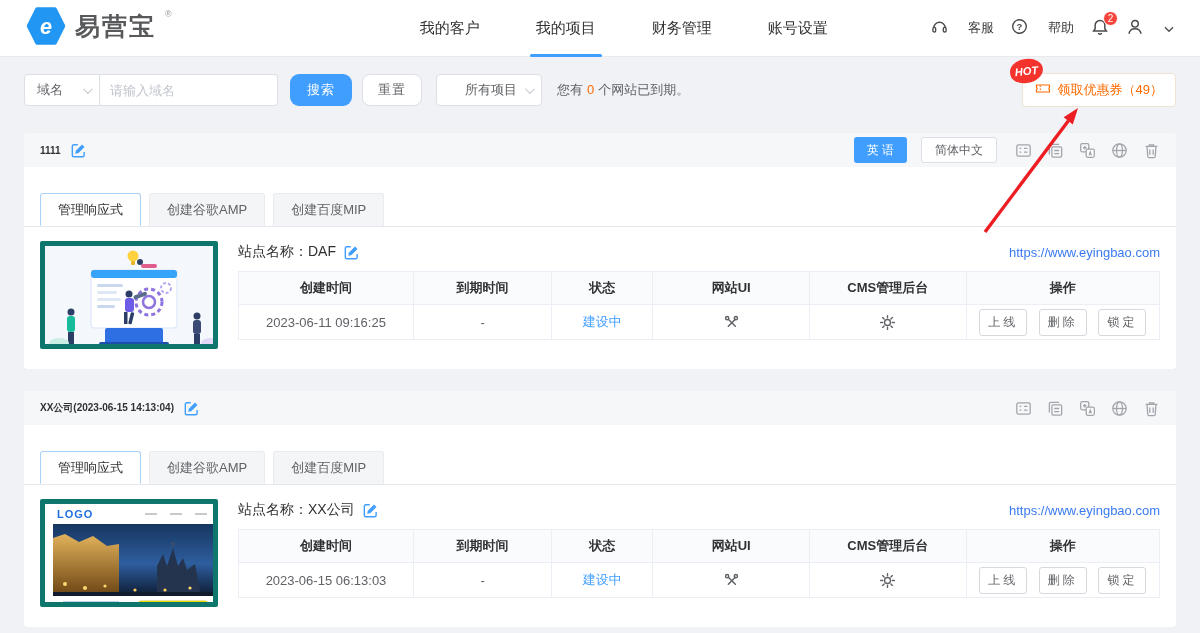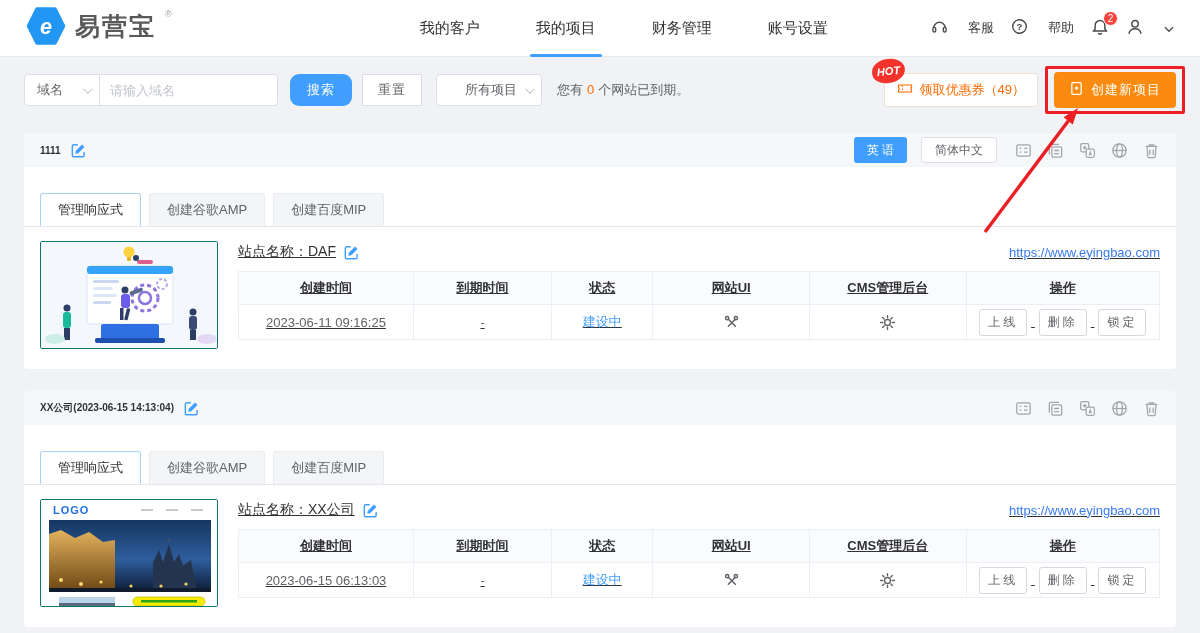--- a/index.html
+++ b/index.html
@@ -22,21 +22,21 @@
 
   
   .filterbar { display:flex; align-items:center; margin:14px 24px 0 24px; height:38px; position:relative; }
   .sel { height:32px; background:#fff; border:1px solid #dcdfe6; display:flex; align-items:center; justify-content:space-between; padding:0 9px 0 12px; font-size:13px; color:#606266; cursor:pointer; gap:8px; }
   .sel-domain { width:76px; border-radius:4px 0 0 4px; }
   .sel-project { width:106px; border-radius:4px; margin-left:14px;justify-content:flex-end; }
   .chev { width:7px; height:7px; border-right:1.4px solid #c0c4cc; border-bottom:1.4px solid #c0c4cc; transform:rotate(45deg) translateY(-2px); }
   .dom-input { height:32px; width:178px; border:1px solid #dcdfe6; border-left:none; border-radius:0 4px 4px 0; padding:0 10px; font-size:13px; color:#333; outline:none; font-family:inherit; }
   .dom-input::placeholder { color:#c0c4cc; }
   .btn-search { height:32px; padding:0 17px; margin-left:12px; background:#409eff; border:none; border-radius:9px; color:#fff; font-size:13px; cursor:pointer; letter-spacing:1px; }
-  .btn-reset { height:32px; padding:0 15px; margin-left:10px; background:#fff; border:1px solid #dcdfe6; border-radius:0; color:#606266; font-size:13px; cursor:pointer; letter-spacing:1px; }
+  .btn-reset { height:32px; padding:0 15px; margin-left:10px; background:#fff; border:1px solid #dcdfe6; border-radius:8px; color:#606266; font-size:13px; cursor:pointer; letter-spacing:1px; }
   .expired { font-size:13px; color:#606266; margin-left:15px; white-space:nowrap; }
   .expired-cnt { color:#ff6a00; margin:0 4px; }
   .filter-right { margin-left:auto; display:flex; align-items:center; gap:16px; }
   .coupon-btn { position:relative; height:34px; background:#fff; border:1px solid #f0e2d2; border-radius:4px; display:flex; align-items:center; gap:7px; padding:0 12px; color:#ff6a00; font-size:13px; cursor:pointer; }
   .hot { position:absolute; top:-15px; left:-13px; background:#f3332c; color:#fff; font-size:11px; font-weight:bold; font-style:italic; width:33px; height:24px; border-radius:52% 48% 55% 45%; display:flex; align-items:center; justify-content:center; transform:rotate(-6deg); }
   .create-wrap { position:relative; }
   .btn-create { height:36px; background:#fb8b0e; border:none; border-radius:4px; color:#fff; font-size:13px; display:flex; align-items:center; gap:7px; padding:0 15px; letter-spacing:1px; cursor:pointer; }
   .ann-rect { position:absolute; top:-6px; left:-9px; right:-9px; bottom:-6px; border:3px solid #ec1e24; border-radius:2px; pointer-events:none; z-index:40; }
 
   
@@ -47,22 +47,22 @@
   .edit-btn { display:flex; cursor:pointer; margin-left:2px; }
   .head-right { margin-left:auto; display:flex; align-items:center; gap:14px;padding-left:28px; }
   .lang-btn { height:26px; padding:0 13px; border-radius:3px; font-size:12px; display:flex; align-items:center; cursor:pointer; white-space:nowrap; }
   .lang-active { background:#409eff; color:#fff; }
   .lang-plain { background:#fff; border:1px solid #dcdfe6; color:#606266; }
   .head-icons { display:flex; gap:15px; align-items:center; margin-left:4px; }
   .hicon { display:flex; cursor:pointer; }
   .tabs { display:flex; gap:8px; padding:26px 16px 0 16px; border-bottom:1px solid #e4e7ed; }
   .tab { height:33px; display:flex; align-items:center; padding:0 17px; font-size:13px; color:#606266; background:#f4f5f7; border:1px solid #e9ebee; border-bottom:none; border-radius:3px 3px 0 0; cursor:pointer; white-space:nowrap; }
   .tab.active { background:#fff; border:1px solid #a9d2f8; border-bottom:1px solid #fff; margin-bottom:-1px; color:#303133; }
-  .card-body { display:flex; gap:20px; padding:14px 16px 20px 16px;text-decoration:underline; }
-  .thumb { width:178px; height:108px; border:1px solid #0f766e; border-radius:2px; flex-shrink:0; overflow:hidden; background:#fff; }
+  .card-body { display:flex; gap:20px; padding:14px 16px 20px 16px; }
+  .thumb { width:178px; height:108px; border:5px solid #0f766e; border-radius:2px; flex-shrink:0; overflow:hidden; background:#fff; }
   .body-right { flex:1; min-width:0; }
   .site-row { display:flex; align-items:center; margin:2px 0 10px 0; gap:6px; }
   .site-label { font-size:14px; color:#303133; }
   .site-url { margin-left:auto; font-size:13px; color:#3a7af0; cursor:pointer; }
   .ptable { width:100%; border-collapse:collapse; font-size:13px; table-layout:fixed; }
   .ptable th { background:#fafbfc; border:1px solid #ebeef5; height:33px; font-weight:bold; color:#303133; text-align:center; }
   .ptable td { border:1px solid #ebeef5; height:35px; text-align:center; color:#606266; background:#fff; }
   .status { color:#409eff; }
   .mini-btn { display:inline-block; padding:4px 8px; border:1px solid #d5d8dd; border-radius:3px; background:#fff; color:#606266; font-size:12px; margin:0 4px; letter-spacing:3px; cursor:pointer; }
   .cell-icon { display:inline-flex; vertical-align:middle; }
@@ -166,32 +166,20 @@
     <div class="filter-right">
       <div class="coupon-btn">
         <span class="hot">HOT</span>
         <span>
           <svg width="16" height="13" viewBox="0 0 16 13" fill="none" stroke="#ff6a00" stroke-width="1.2">
             <path d="M1.5 3h13v2.3a1.5 1.5 0 0 0 0 2.4V10h-13V7.7a1.5 1.5 0 0 0 0-2.4z" stroke-linejoin="round"></path>
             <path d="M5.3 3.4v6.2" stroke-dasharray="1.6 1.4"></path>
           </svg>
         </span>
         <span>领取优惠券（49）</span>
-      </div>
-      <div class="create-wrap">
-        <button class="btn-create">
-          <span>
-            <svg width="15" height="15" viewBox="0 0 16 16" fill="none" stroke="#fff" stroke-width="1.4">
-              <rect x="3" y="1.8" width="10" height="12.4" rx="1.4"></rect>
-              <path d="M8 5.6v4M6 7.6h4"></path>
-            </svg>
-          </span>
-          <span>创建新项目</span>
-        </button>
-        <div class="ann-rect"></div>
       </div>
     </div>
   </div>
 
   <div class="card">
     <div class="card-head">
       <span class="card-title">1111</span>
       <span class="edit-btn">
         <svg width="15" height="15" viewBox="0 0 16 16">
           <path d="M14 9.5V13a1.6 1.6 0 0 1-1.6 1.6H3A1.6 1.6 0 0 1 1.4 13V3.4A1.6 1.6 0 0 1 3 1.8h4.2" fill="none" stroke="#409eff" stroke-width="1.5"></path>

